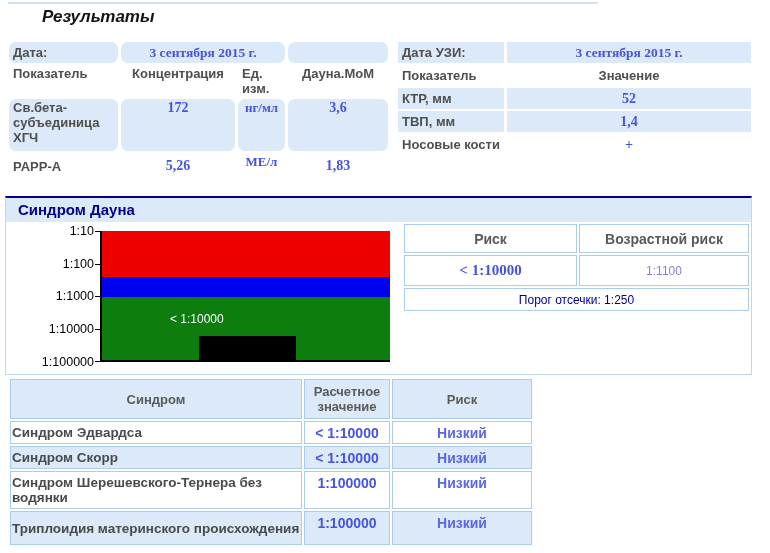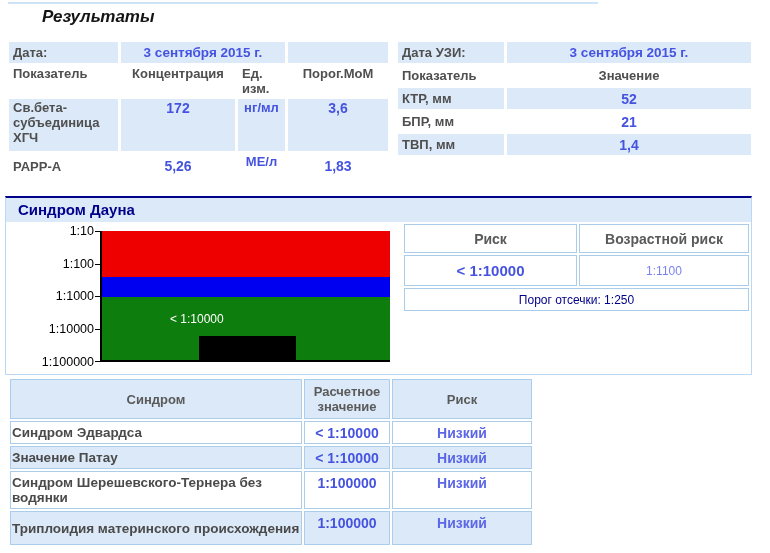--- a/index.html
+++ b/index.html
@@ -7,26 +7,26 @@
         font-family:"Liberation Sans",sans-serif;overflow:hidden;color:#333;}
   .topline{position:absolute;left:8px;top:2px;width:590px;height:2px;
         background:var(--c-topline,#cfe3f7);}
   .title{position:absolute;left:42px;top:7px;font-size:17px;font-weight:bold;
         font-style:italic;color:#141414;}
 
   table{border-collapse:separate;font-size:13px;}
   td{padding:1px 4px;}
   .lb{background:var(--c-cell_bg,#dbe9f8);}
   .lbl{color:#4f4f4f;font-weight:bold;}
-  .val{color:var(--c-value_blue,#4553e0);font-weight:bold;text-align:center;font-size:14px;}
+  .val{color:var(--c-value_blue,#4553e0);font-weight:bold;text-align:center;font-size:14px;font-family:Liberation Serif, serif;}
   .ctr{text-align:center;}
   .top{vertical-align:top;}
 
   .t-bio{position:absolute;left:6px;top:40px;border-spacing:3px 2px;table-layout:fixed;}
-  .t-bio td{height:19px;}
+  .t-bio td{height:19px;border-radius:7px;}
   .t-us{position:absolute;left:395px;top:40px;border-spacing:3px 2px;table-layout:fixed;}
   .t-us td{height:19px;}
 
   .section{position:absolute;left:5px;top:196px;width:747px;height:179px;box-sizing:border-box;
         border:1px solid #bcd8f2;border-top:2px solid var(--c-accent_navy,#00008b);background:#fff;}
   .section-header{height:24px;line-height:24px;background:var(--c-cell_bg,#dbe9f8);
         color:var(--c-accent_navy,#00008b);font-weight:bold;font-size:15px;padding-left:12px;}
 
   .ytick-label{position:absolute;left:2px;width:86px;text-align:right;
         font-size:12.5px;color:#000;}
@@ -78,21 +78,21 @@
     <tbody>
         <tr>
       <td class="lb lbl">Дата:</td>
       <td class="lb val" colspan="2" style="font-size:13.5px">3 сентября 2015 г.</td>
       <td class="lb"></td>
     </tr>
     <tr>
       <td class="lbl top">Показатель</td>
       <td class="lbl top ctr">Концентрация</td>
       <td class="lbl top">Ед. изм.</td>
-      <td class="lbl top ctr">Порог.МоМ</td>
+      <td class="lbl top ctr">Дауна.МоМ</td>
     </tr>
     <tr style="height:52px">
       <td class="lb lbl top">Св.бета-субъединица ХГЧ</td>
       <td class="lb val top">172</td>
       <td class="lb val top" style="font-size:13px">нг/мл</td>
       <td class="lb val top">3,6</td>
     </tr>
     <tr style="height:26px">
       <td class="lbl">PAPP-A</td>
       <td class="val">5,26</td>
@@ -114,26 +114,26 @@
     </tr>
     <tr>
       <td class="lbl">Показатель</td>
       <td class="lbl ctr">Значение</td>
     </tr>
     <tr>
       <td class="lb lbl">КТР, мм</td>
       <td class="lb val">52</td>
     </tr>
     <tr>
-      <td class="lbl">БПР, мм</td>
-      <td class="val">21</td>
-    </tr>
-    <tr>
       <td class="lb lbl">ТВП, мм</td>
       <td class="lb val">1,4</td>
+    </tr>
+    <tr>
+      <td class="lbl">Носовые кости</td>
+      <td class="val">+</td>
     </tr>
   </tbody>
     </table>
 
   <div class="section">
     <div class="section-header">Синдром Дауна</div>
 
     <div class="ytick-label" style="top:26px">1:10</div>
     <div class="ytick-label" style="top:59px">1:100</div>
     <div class="ytick-label" style="top:91px">1:1000</div>
@@ -185,21 +185,21 @@
       <td class="hd">Синдром</td>
       <td class="hd">Расчетное значение</td>
       <td class="hd">Риск</td>
     </tr>
     <tr style="height:22px">
       <td class="nm">Синдром Эдвардса</td>
       <td class="vv">&lt; 1:10000</td>
       <td class="rk">Низкий</td>
     </tr>
     <tr class="alt" style="height:22px">
-      <td class="nm">Значение Патау</td>
+      <td class="nm">Синдром Скорр</td>
       <td class="vv">&lt; 1:10000</td>
       <td class="rk">Низкий</td>
     </tr>
     <tr style="height:34px">
       <td class="nm">Синдром Шерешевского-Тернера без водянки</td>
       <td class="vv">1:100000</td>
       <td class="rk">Низкий</td>
     </tr>
     <tr class="alt" style="height:34px">
       <td class="nm">Триплоидия материнского происхождения</td>

